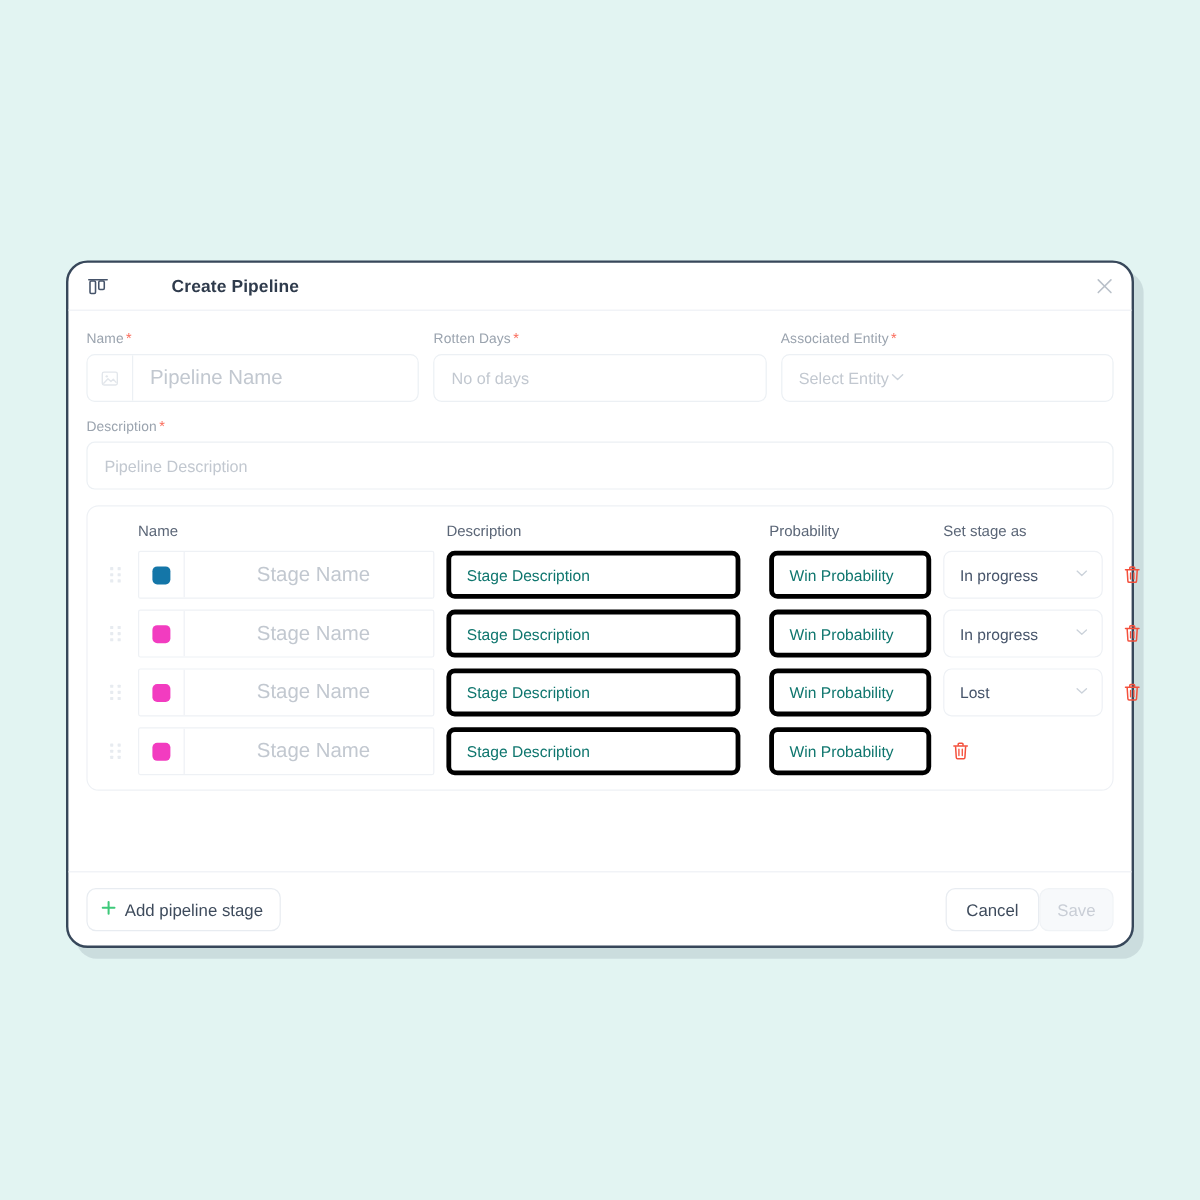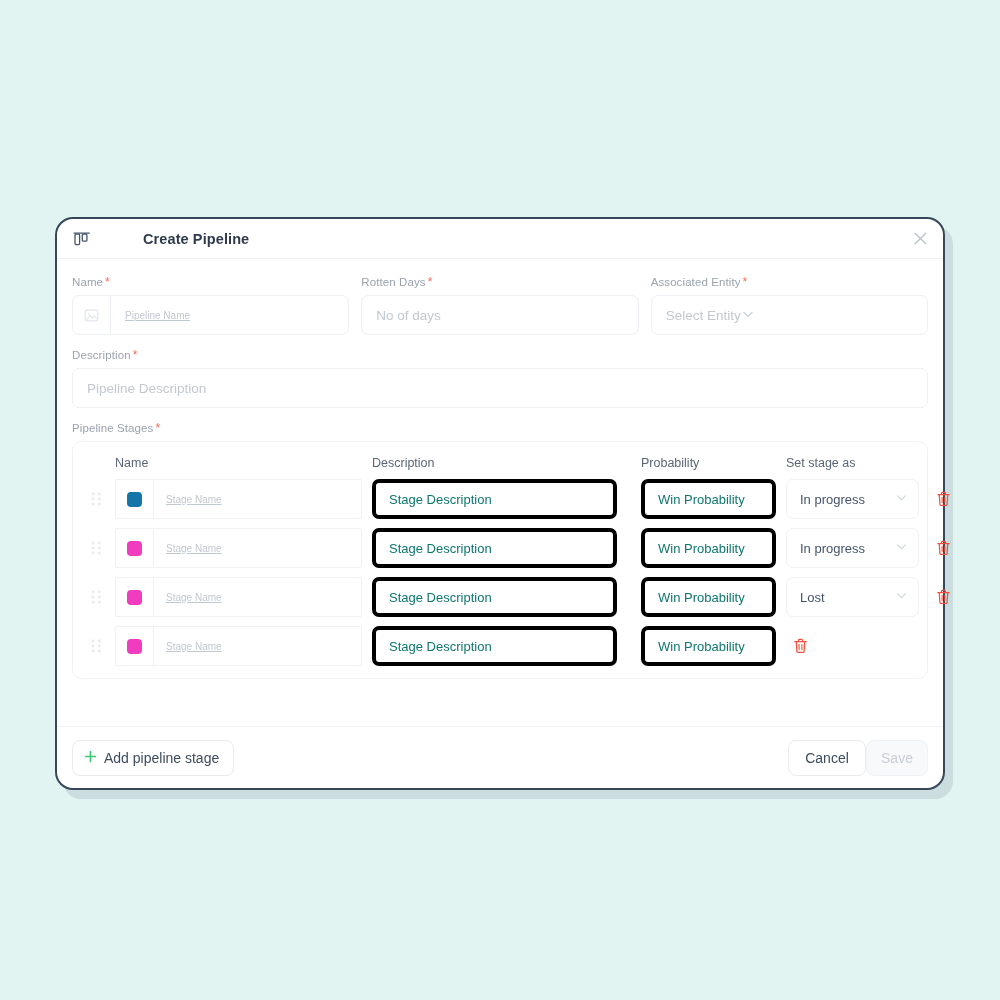--- a/index.html
+++ b/index.html
@@ -89,21 +89,21 @@
     padding: 0 14px;
     width: 100%;
   }
   .inp.with-prefix { padding: 0; overflow: hidden; }
   .inp-prefix {
     width: 38px; height: 100%;
     display: flex; align-items: center; justify-content: center;
     border-right: 1px solid #ecf0f4;
     flex: none;
   }
-  .inp-text { padding-left: 14px; color: #c2c8d0; font-size: 10px; text-decoration: underline; }
+  .inp-text { padding-left: 14px; color: #c2c8d0; font-size: 17px; }
   .inp-text.small { padding-left: 12px; }
 
   .select-box {
     height: 40px;
     border: 1px solid #ecf0f4;
     border-radius: 7px;
     display: flex;
     align-items: center;
     justify-content: flex-start;
     padding: 0 12px 0 14px;
@@ -156,20 +156,21 @@
   }
 
   .name-cell {
     display: flex;
     align-items: center;
     height: 40px;
     border: 1px solid #eef1f5;
     border-radius: 2px;
     overflow: hidden;
     background: #fff;
+    gap: 48px;
   }
   .swatch-cell {
     width: 38px; height: 100%;
     display: flex; align-items: center; justify-content: center;
     border-right: 1px solid #eef1f5;
     flex: none;
     cursor: pointer;
   }
   .swatch {
     width: 15px; height: 15px;
@@ -308,23 +309,20 @@
       <div class="desc-wrap">
         <span class="field-label">
           <span>Description</span><span class="req">*</span>
         </span>
         <div class="inp desc-input">
           <span>Pipeline Description</span>
         </div>
       </div>
 
       <div class="stages-label-wrap">
-        <span class="field-label">
-          <span>Pipeline Stages</span><span class="req">*</span>
-        </span>
 
         <div class="stages-panel">
 
           <div class="stg-head">
             <div class="c-handle"></div>
             <div class="hcell c-name">Name</div>
             <div class="hcell c-desc">Description</div>
             <div class="hcell c-prob">Probability</div>
             <div class="hcell c-stage">Set stage as</div>
             <div class="c-del"></div>

